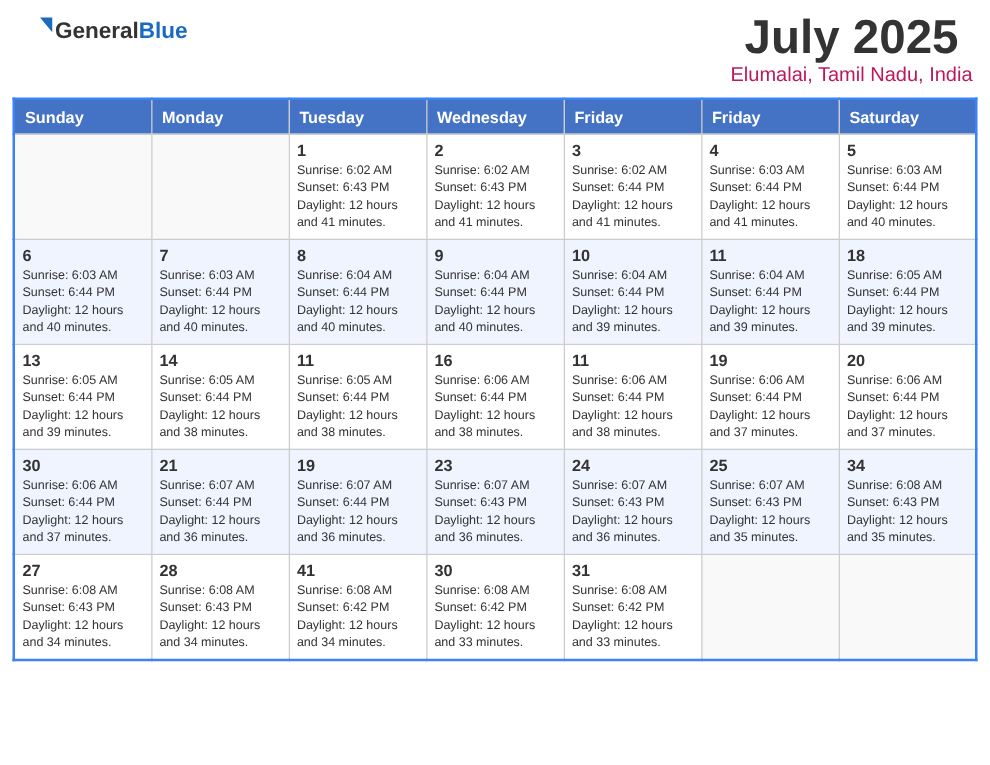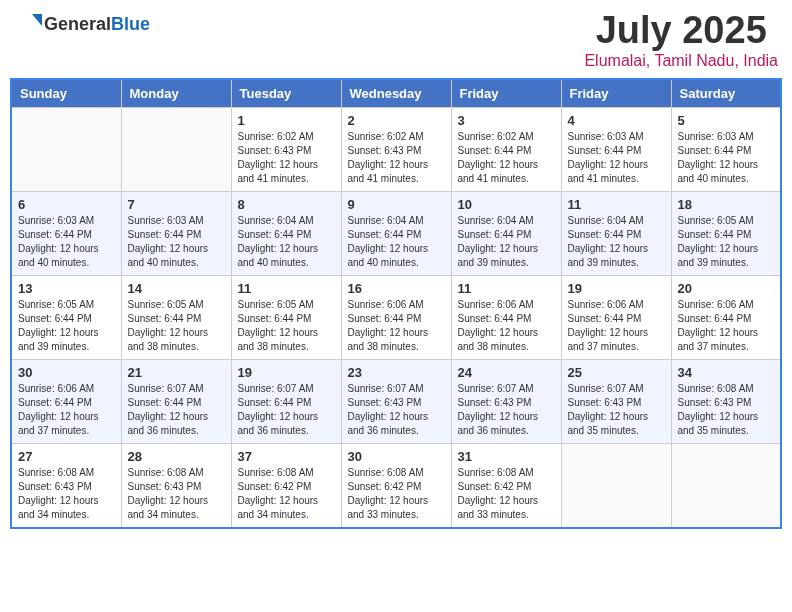--- a/index.html
+++ b/index.html
@@ -239,21 +239,21 @@
       <tr>
         <td>
           <span class="day-num">27</span>
           <div class="day-info">Sunrise: 6:08 AM<br>Sunset: 6:43 PM<br>Daylight: 12 hours and 34 minutes.</div>
         </td>
         <td>
           <span class="day-num">28</span>
           <div class="day-info">Sunrise: 6:08 AM<br>Sunset: 6:43 PM<br>Daylight: 12 hours and 34 minutes.</div>
         </td>
         <td>
-          <span class="day-num">37</span>
+          <span class="day-num">41</span>
           <div class="day-info">Sunrise: 6:08 AM<br>Sunset: 6:42 PM<br>Daylight: 12 hours and 34 minutes.</div>
         </td>
         <td>
           <span class="day-num">30</span>
           <div class="day-info">Sunrise: 6:08 AM<br>Sunset: 6:42 PM<br>Daylight: 12 hours and 33 minutes.</div>
         </td>
         <td>
           <span class="day-num">31</span>
           <div class="day-info">Sunrise: 6:08 AM<br>Sunset: 6:42 PM<br>Daylight: 12 hours and 33 minutes.</div>
         </td>

